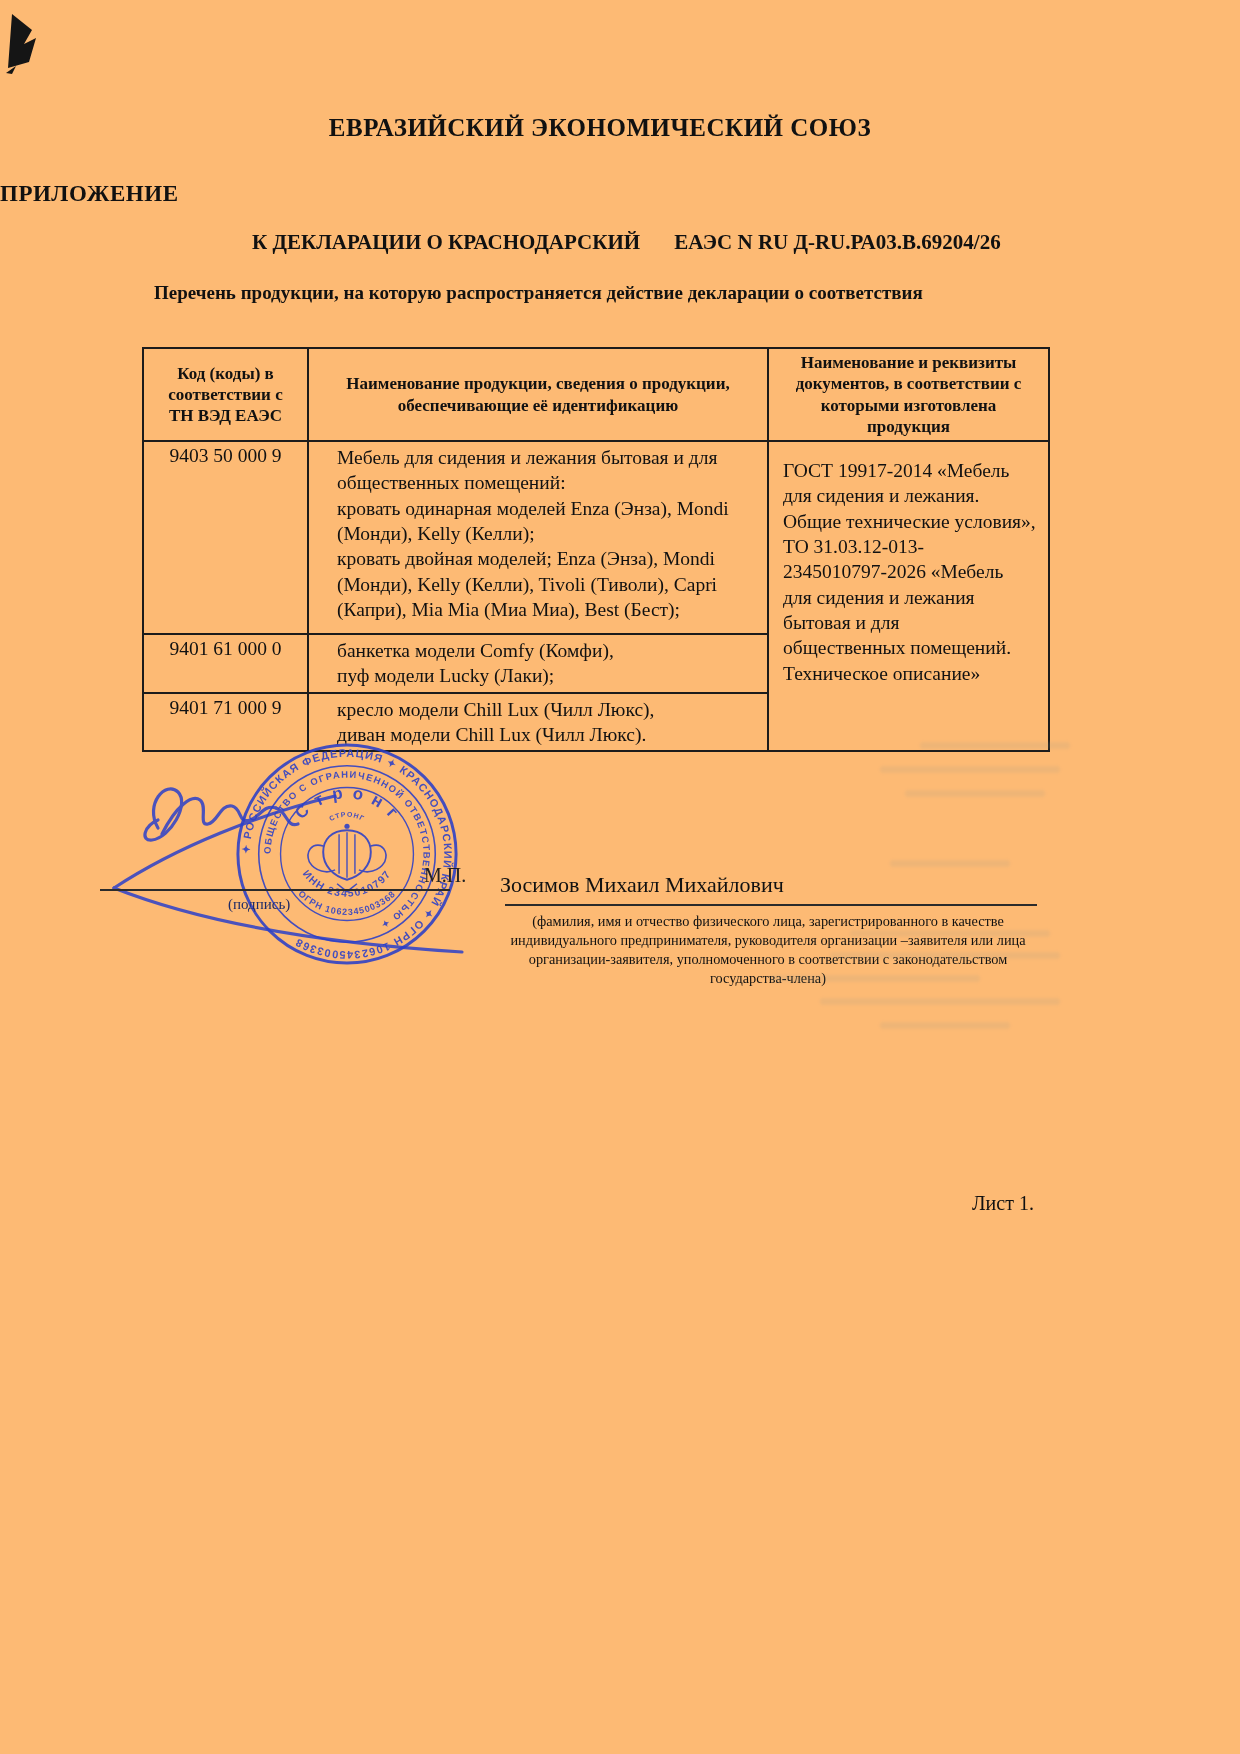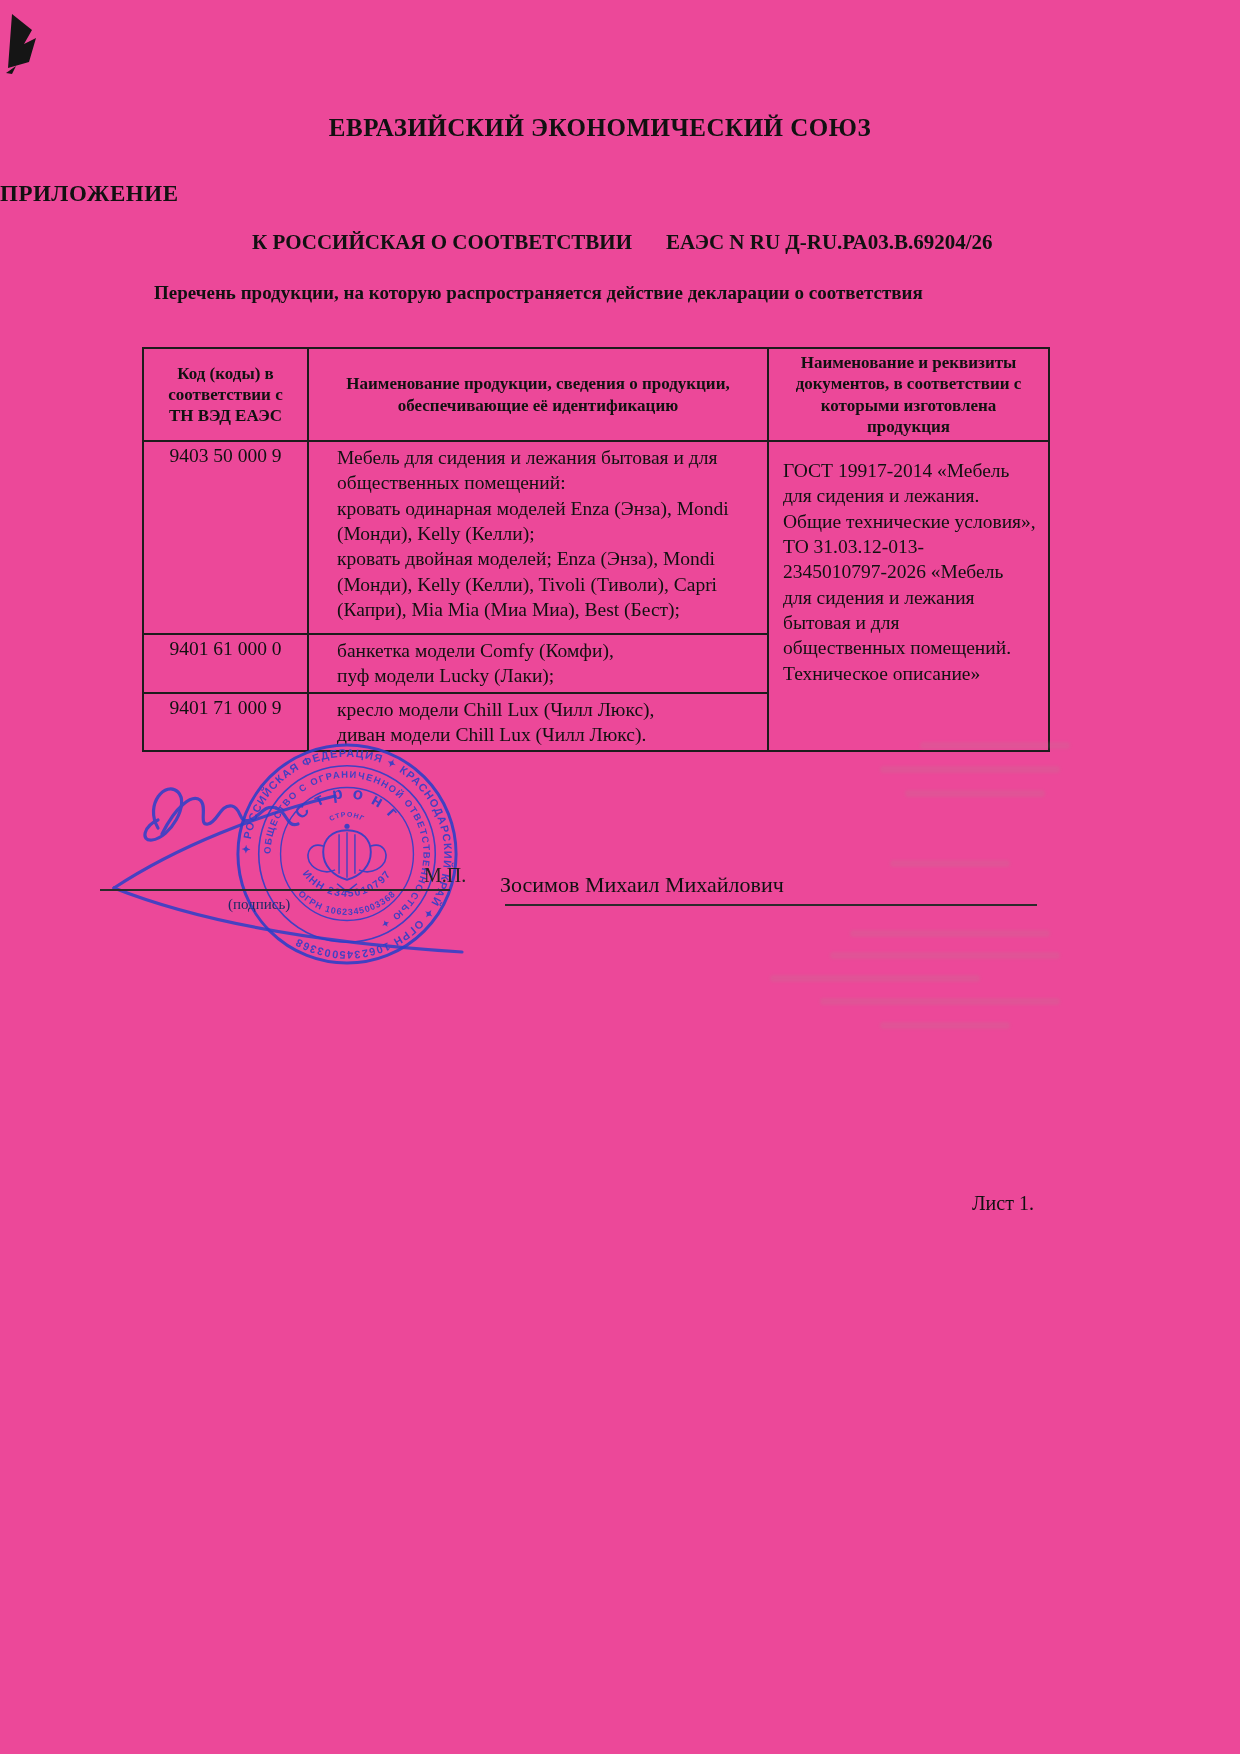--- a/index.html
+++ b/index.html
@@ -1,20 +1,20 @@
 <!DOCTYPE html>
 <html><head>
 <meta charset="utf-8">
 <style>
   html,body{margin:0;padding:0;background:#e8e8e8;}
   .page{
     position:relative;
     width:1240px;height:1754px;
     margin:0 auto;
-    background:#ec4899;
+    background:#fdba74;
     font-family:"Liberation Serif", serif;
     color:#111;
     overflow:hidden;
   }
   
   .title-union{
     position:absolute;top:114px;left:0;width:1200px;
     text-align:center;font-size:25px;font-weight:bold;letter-spacing:.5px;
   }
   .title-appendix{
@@ -96,21 +96,21 @@
 <div class="page">
 
   <svg class="corner-mark" viewBox="0 0 46 70">
     <path d="M6,64 L10,10 L30,26 L22,40 L34,34 L27,58 Z" fill="#151515"></path>
     <path d="M4,69 L14,62 L10,70 Z" fill="#151515"></path>
   </svg>
 
   <div class="title-union">ЕВРАЗИЙСКИЙ ЭКОНОМИЧЕСКИЙ СОЮЗ</div>
   <div class="title-appendix">ПРИЛОЖЕНИЕ</div>
   <div class="decl-line">
-    <span>К РОССИЙСКАЯ О СООТВЕТСТВИИ</span><span class="num">ЕАЭС N RU Д-RU.РА03.В.69204/26</span>
+    <span>К ДЕКЛАРАЦИИ О КРАСНОДАРСКИЙ</span><span class="num">ЕАЭС N RU Д-RU.РА03.В.69204/26</span>
   </div>
   <div class="list-heading">Перечень продукции, на которую распространяется действие декларации о соответствия</div>
 
   <table class="products">
     <colgroup>
         <col style="width:165px">
         <col style="width:460px">
         <col style="width:281px">
       </colgroup>
     <tbody>
@@ -210,20 +210,24 @@
       <path d="M110,150 L120,158 L130,150" stroke-width="1.6"></path>
       <circle cx="120" cy="92" r="2.6" fill="#2b3fc8" stroke="none"></circle>
     </g>
   </svg>
 
   <div class="sig-line"></div>
   <div class="sig-caption">(подпись)</div>
   <div class="mp-label">М.П.</div>
   <div class="holder-name">Зосимов Михаил Михайлович</div>
   <div class="name-line"></div>
+  <div class="holder-caption">(фамилия, имя и отчество физического лица, зарегистрированного в качестве
+индивидуального предпринимателя, руководителя организации –заявителя или лица
+организации-заявителя, уполномоченного в соответствии с законодательством
+государства-члена)</div>
 
   <div class="ghost" style="top:742px;left:920px;width:150px;"></div>
   <div class="ghost" style="top:766px;left:880px;width:180px;"></div>
   <div class="ghost" style="top:790px;left:905px;width:140px;"></div>
   <div class="ghost" style="top:860px;left:890px;width:120px;"></div>
   <div class="ghost" style="top:930px;left:850px;width:200px;"></div>
   <div class="ghost" style="top:952px;left:830px;width:230px;"></div>
   <div class="ghost" style="top:975px;left:770px;width:210px;"></div>
   <div class="ghost" style="top:998px;left:820px;width:240px;"></div>
   <div class="ghost" style="top:1022px;left:880px;width:130px;"></div>

